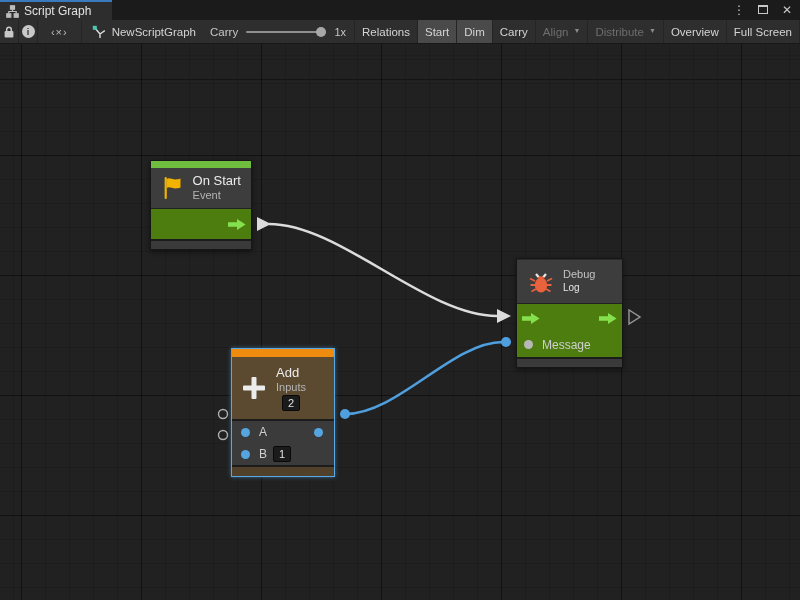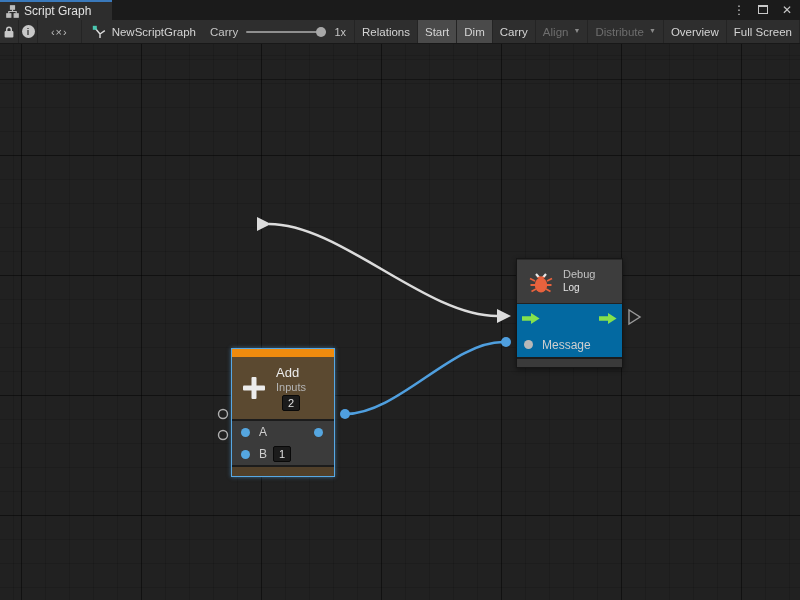--- a/index.html
+++ b/index.html
@@ -48,21 +48,21 @@
   
   .node { position:absolute; background:#191919; border:1px solid #161616; box-shadow:0 2px 5px rgba(0,0,0,0.45); }
   .node.selected { border:1px solid #57a8e4; box-shadow:0 0 4px rgba(87,168,228,0.55); }
   .color-bar { height:7px; }
   .node-header { display:flex; align-items:center; gap:8px; padding:0 10px; background:#3d3d3d; }
   .hdr-text { display:flex; flex-direction:column; justify-content:center; line-height:1.25; }
   .t-title { font-size:13px; color:#ececec; white-space:nowrap; }
   .t-sub { font-size:11px; color:#b4b4b4; white-space:nowrap; }
   .t-sur { font-size:11px; color:#c2c2c2; white-space:nowrap; }
   .t-big { font-size:10px; color:#e5e5e5; white-space:nowrap; }
-  .node-body { background:#0369a1; border-top:1px solid #222; }
+  .node-body { background:#4d7c0f; border-top:1px solid #222; }
   .node-row { position:relative; display:flex; align-items:center; }
   .node-footer { background:#3a3a3a; border-top:2px solid #1c1c1c; }
   .port-dot { width:9px; height:9px; border-radius:50%; background:#55a6e0; flex:0 0 auto; }
   .gray-dot { width:9px; height:9px; border-radius:50%; background:#b8b8b8; flex:0 0 auto; }
   .port-label { font-size:12px; color:#cfcfcf; margin-left:9px; }
   .val-box { background:#1b1b1b; border:1px solid #090909; border-radius:2px; color:#e0e0e0; font-size:11px; padding:0 5px; height:16px; line-height:15px; margin-left:6px; }
 
   
   .node-onstart { left:150px; top:116px; width:102px; }
   .node-onstart .color-bar { background:#6fbe3f; }
@@ -178,20 +178,41 @@
 
       <path d="M345,370 C398,370 452,298 503,298" stroke="#4f9fdf" stroke-width="2.6" fill="none"></path>
       <circle cx="345" cy="370" r="5" fill="#4f9fdf"></circle>
       <circle cx="506" cy="298" r="5" fill="#4f9fdf"></circle>
 
       <circle cx="223" cy="370" r="4.5" fill="none" stroke="#b0b0b0" stroke-width="1.4"></circle>
       <circle cx="223" cy="391" r="4.5" fill="none" stroke="#b0b0b0" stroke-width="1.4"></circle>
       <polygon points="629,266 629,280 640,273" fill="none" stroke="#9a9a9a" stroke-width="1.4"></polygon>
     </svg>
 
+    <div class="node node-onstart">
+      <div class="color-bar"></div>
+      <div class="node-header">
+        <svg class="arrow-svg" width="26" height="28" viewBox="0 0 26 28">
+          <rect x="4" y="2" width="2.4" height="24" rx="1" fill="#f2b300"></rect>
+          <path d="M6.4 4 C10 1.5 13 6.5 21.5 3.5 L21.5 13.5 C13 16.5 10 11.5 6.4 14 Z" fill="#f2b300"></path>
+        </svg>
+        <div class="hdr-text">
+          <span class="t-title">On Start</span>
+          <span class="t-sub">Event</span>
+        </div>
+      </div>
+      <div class="node-body">
+        <div class="node-row">
+          <svg class="arrow-svg" width="18" height="11" viewBox="0 0 18 11">
+            <path d="M0,3.2 h9 V0 l8.6,5.5 -8.6,5.5 V7.8 H0 z" fill="#84e14d"></path>
+          </svg>
+        </div>
+      </div>
+      <div class="node-footer"></div>
+    </div>
 
     <div class="node node-log">
       <div class="node-header">
         <svg class="arrow-svg" width="28" height="28" viewBox="0 0 28 28">
           <g stroke="#e8623d" stroke-width="1.8" fill="none">
             <path d="M8 13 L3 10.5 M8 17 L3.5 17 M9 21 L4.5 23.5"></path>
             <path d="M20 13 L25 10.5 M20 17 L24.5 17 M19 21 L23.5 23.5"></path>
           </g>
           <path d="M9 6 L12 9.5 M19 6 L16 9.5" stroke="#e9e9e9" stroke-width="2.2" fill="none"></path>
           <ellipse cx="14" cy="17" rx="6.2" ry="7.5" fill="#e8623d"></ellipse>

